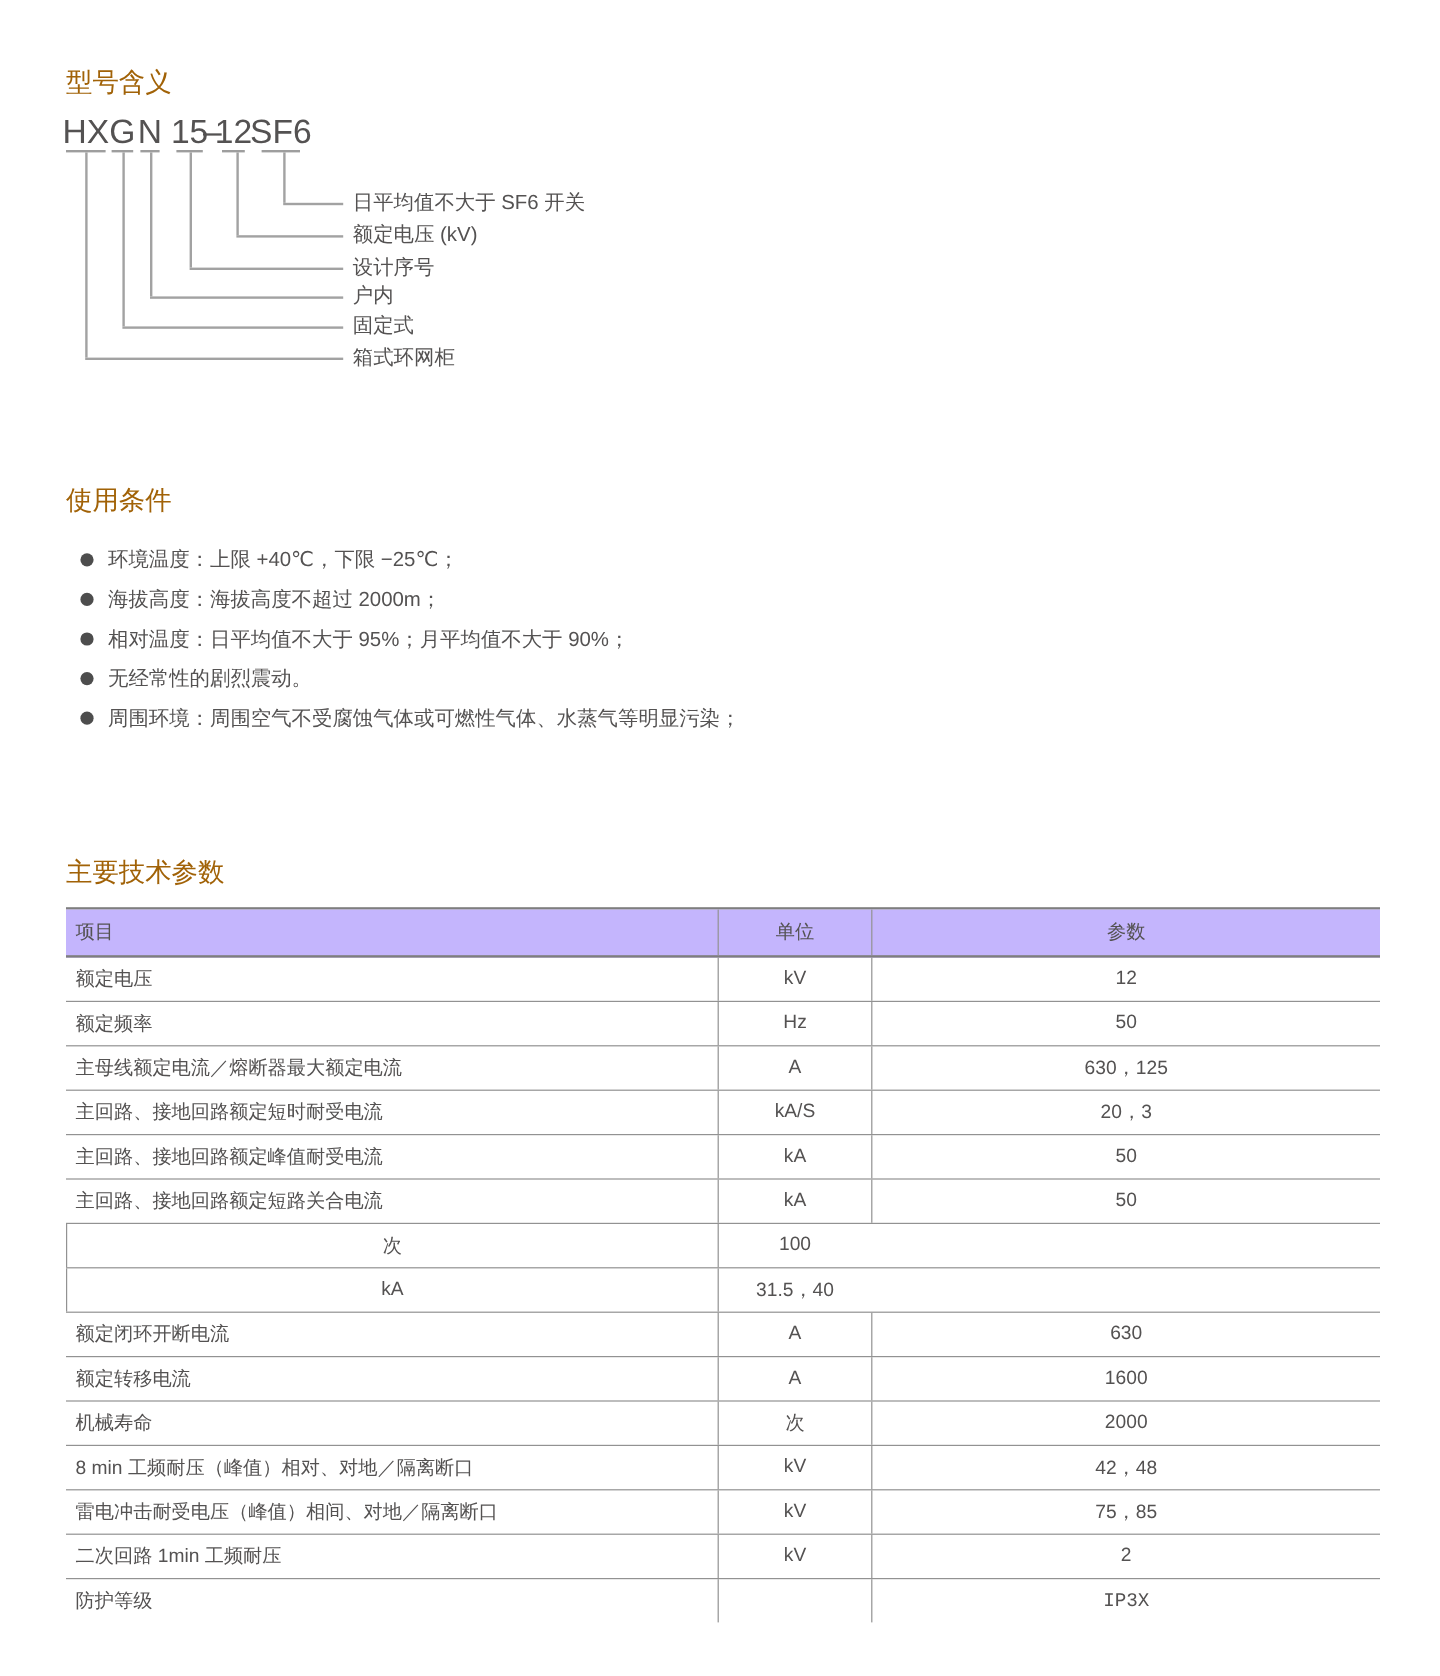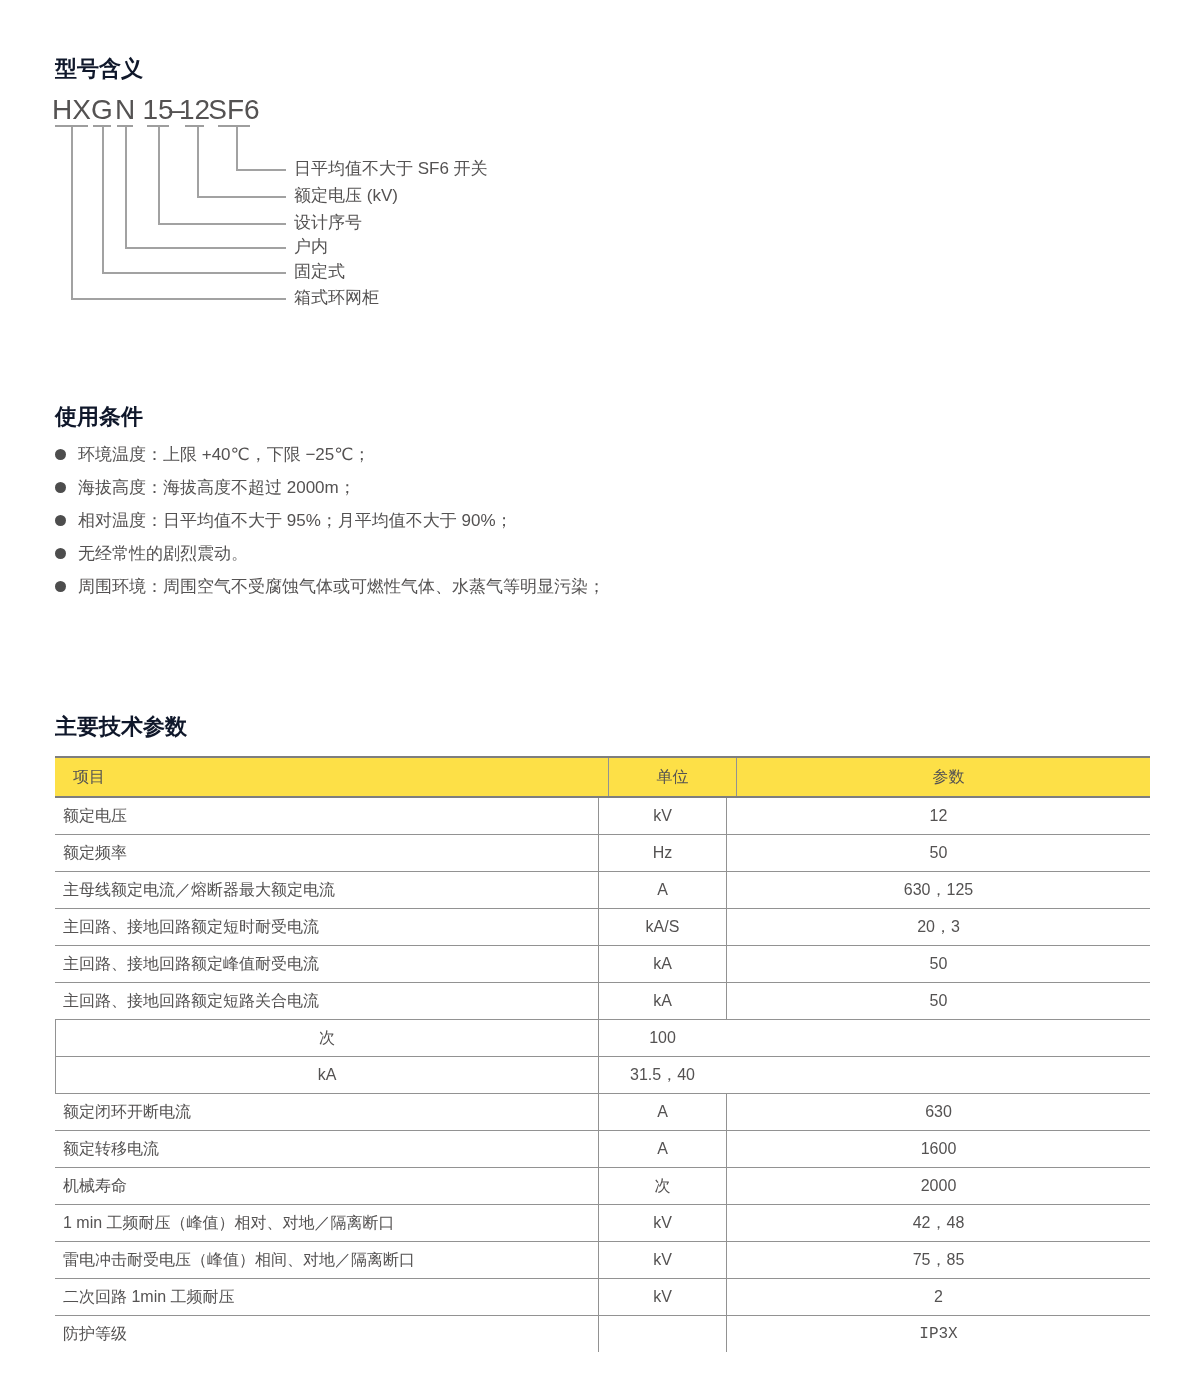--- a/index.html
+++ b/index.html
@@ -1,39 +1,39 @@
 <!DOCTYPE html>
 <html><head>
 <meta charset="utf-8">
 <style>
   html,body{margin:0;padding:0;background:#ffffff;}
   body{font-family:"Liberation Sans","DejaVu Sans",sans-serif;color:#545252;}
   .page{position:relative;width:1200px;height:1397px;background:#ffffff;overflow:hidden;}
 
-  .sec-heading{position:absolute;left:55px;margin:0;font-size:22px;font-weight:700;color:#0f172a;white-space:nowrap;}
+  .sec-heading{position:absolute;left:55px;margin:0;font-size:22px;font-weight:400;color:#a16207;white-space:nowrap;}
 
   
   .diagram{position:absolute;left:0;top:95px;width:1200px;height:235px;}
   .dg-code{position:absolute;top:2px;height:26px;line-height:26px;text-align:center;
            font-size:28px;color:#545252;white-space:nowrap;}
   .dg-underline{position:absolute;top:30px;height:2px;background:#9e9e9e;}
   .dg-vline{position:absolute;top:32px;width:1.5px;background:#a2a2a2;}
   .dg-hline{position:absolute;height:1.5px;background:#a2a2a2;}
   .dg-label{position:absolute;left:294px;height:24px;line-height:24px;font-size:17px;
             color:#545252;white-space:nowrap;}
 
   
-  .conditions{position:absolute;left:55px;top:438px;margin:0;padding:0;list-style:none;}
+  .conditions{position:absolute;left:55px;top:438px;margin:12px;padding:0;list-style:none;}
   .conditions li{display:flex;align-items:center;height:33px;font-size:17px;color:#545252;white-space:nowrap;}
   .dot{width:11px;height:11px;border-radius:50%;background:#4d4d4d;margin-right:12px;flex:0 0 auto;}
 
   
   .ptable{position:absolute;left:55px;top:756px;width:1095px;border-top:2px solid #7e7e7e;}
   .trow{display:grid;grid-template-columns:543px 128px 424px;}
-  .trow.head{height:38px;background:#fde047;border-bottom:2px solid #7e7e7e;padding-left:10px;}
+  .trow.head{height:38px;background:#c4b5fd;border-bottom:2px solid #7e7e7e;}
   .trow.body{height:36px;border-bottom:1.5px solid #929292;}
   .trow.body.last{border-bottom:none;font-family:Liberation Mono, monospace;}
   .tc{display:flex;align-items:center;font-size:16px;color:#545252;white-space:nowrap;overflow:hidden;}
   .tc.c1{padding-left:8px;}
   .tc.c2,.tc.c3{justify-content:center;border-left:1.5px solid #929292;}
 </style>
 </head>
 <body>
 
 <div class="page">
@@ -154,21 +154,21 @@
         <div class="tc c1">额定转移电流</div>
         <div class="tc c2">A</div>
         <div class="tc c3">1600</div>
       </div>
       <div class="trow body">
         <div class="tc c1">机械寿命</div>
         <div class="tc c2">次</div>
         <div class="tc c3">2000</div>
       </div>
       <div class="trow body">
-        <div class="tc c1">1 min 工频耐压（峰值）相对、对地／隔离断口</div>
+        <div class="tc c1">8 min 工频耐压（峰值）相对、对地／隔离断口</div>
         <div class="tc c2">kV</div>
         <div class="tc c3">42，48</div>
       </div>
       <div class="trow body">
         <div class="tc c1">雷电冲击耐受电压（峰值）相间、对地／隔离断口</div>
         <div class="tc c2">kV</div>
         <div class="tc c3">75，85</div>
       </div>
       <div class="trow body">
         <div class="tc c1">二次回路 1min 工频耐压</div>

